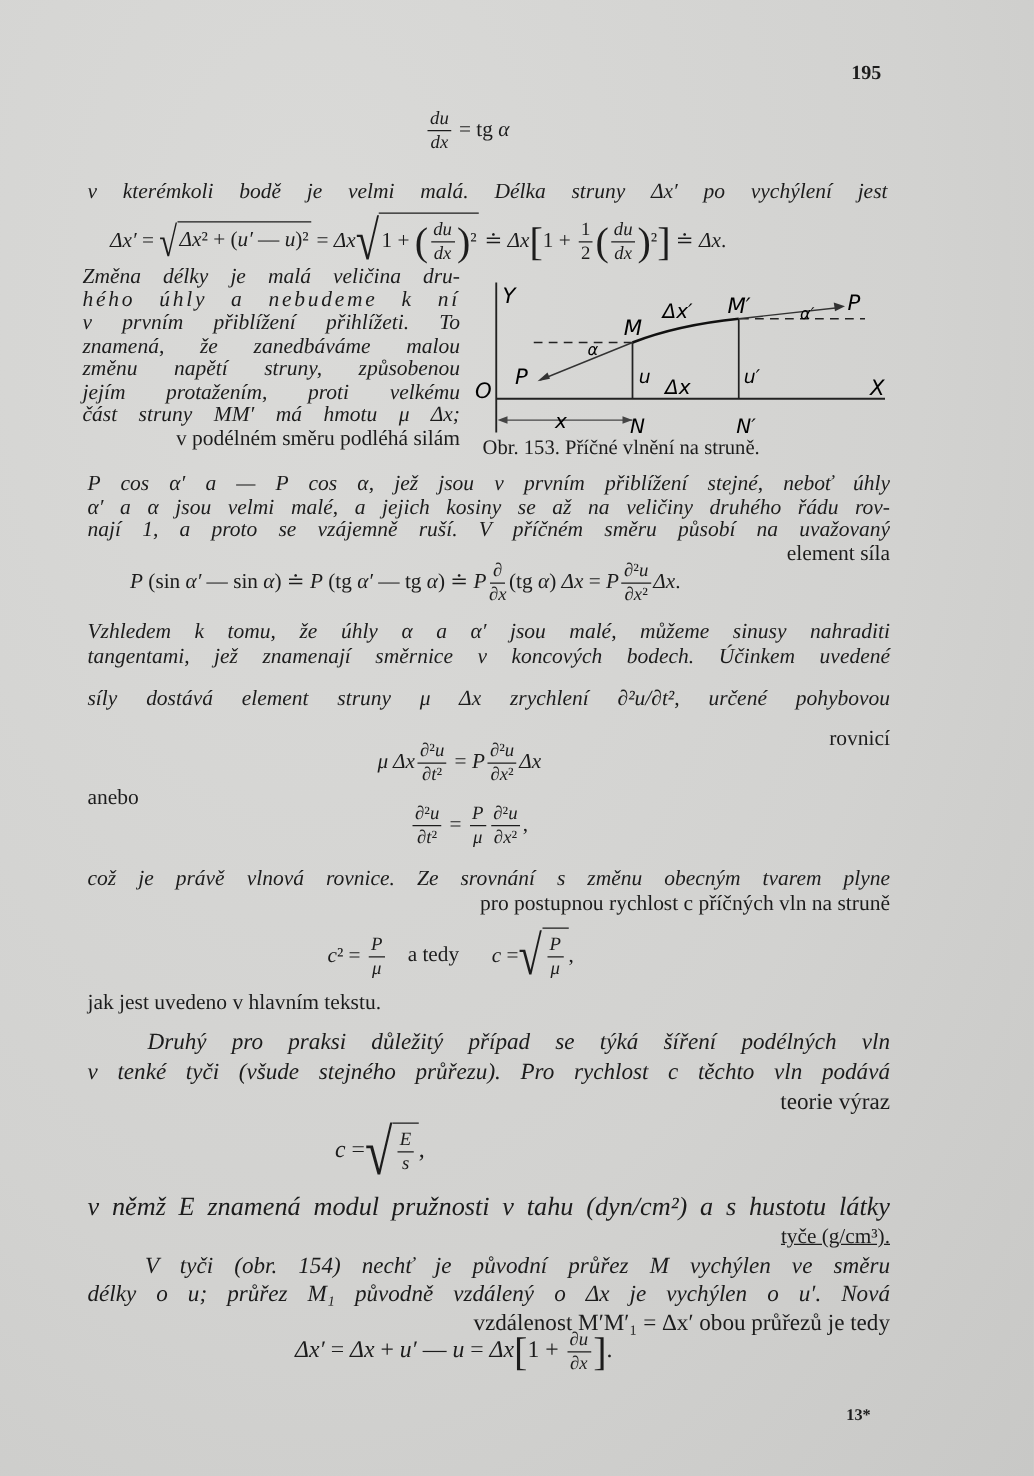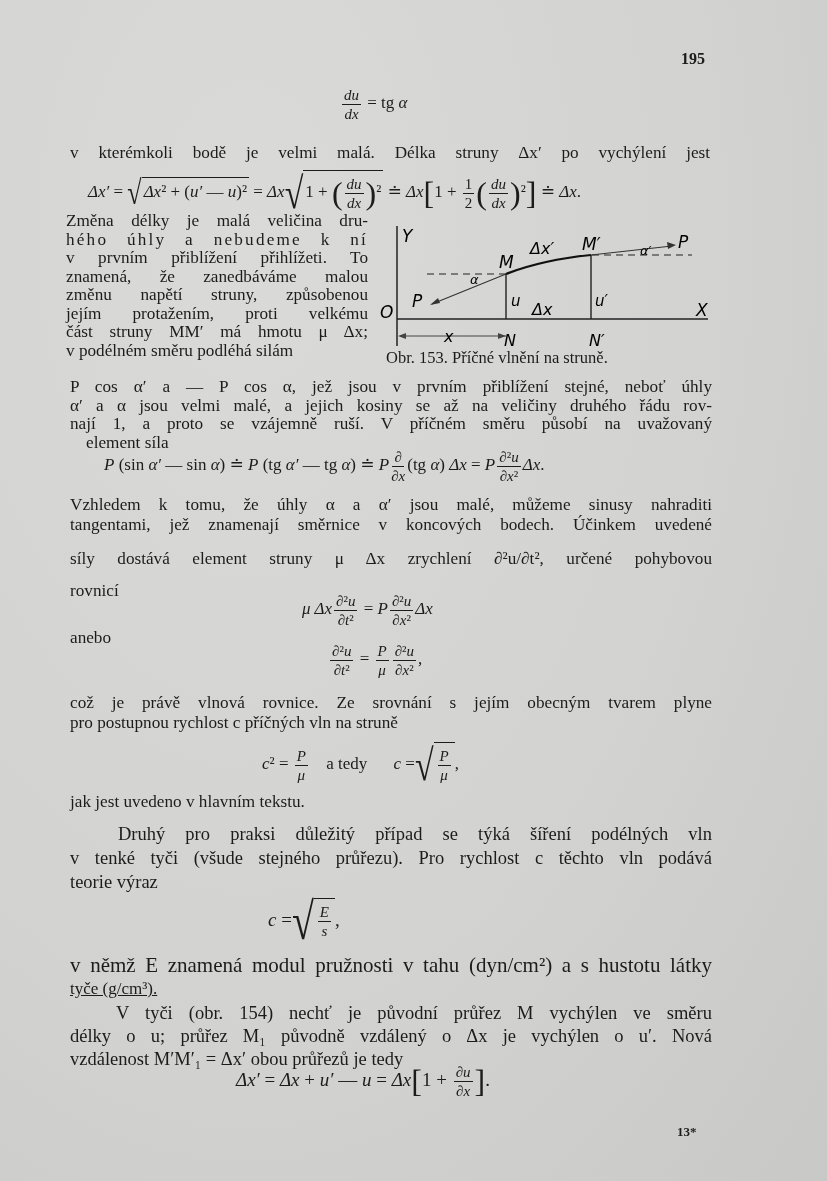--- a/index.html
+++ b/index.html
@@ -6,22 +6,22 @@
   body {
     width: 827px; height: 1181px; overflow: hidden;
     background: #d3d3d1;
     background-image: radial-gradient(ellipse at 30% 20%, #dadad8 0%, #d2d2d0 60%, #c8c8c6 100%);
     font-family: "Liberation Serif", "DejaVu Serif", serif;
     color: #1c1c1c;
     position: relative;
   }
   .page { position: absolute; left: 0; top: 0; width: 827px; height: 1181px; }
   .abs { position: absolute; }
-  .txt { font-size: 17.2px; line-height: 20px; white-space: nowrap; }
-  .just { text-align: justify; text-align-last: justify; white-space: normal; }
+  .txt { font-size: 17.2px; line-height: 20px; white-space: nowrap; text-align: right; }
+  .just { text-align: justify; text-align-last: justify; white-space: normal; font-style: italic; }
   .i { font-style: italic; }
   .sp { letter-spacing: 2.2px; }
   .pgnum { font-weight: bold; font-size: 16px; }
   .math { font-size: 17px; white-space: nowrap; }
   .frac { display: inline-flex; flex-direction: column; align-items: center; vertical-align: middle; margin: 0 2px; }
   .frac .n { border-bottom: 1.2px solid #1c1c1c; padding: 0 2px; line-height: 18px; font-size: 15px; }
   .frac .d { line-height: 18px; font-size: 15px; }
   .sqrt { display: inline-block; border-top: 1.2px solid #1c1c1c; padding: 4px 2px; }
   .rad { font-size: 26px; vertical-align: middle; transform: scaleY(1.3); display: inline-block; }
   .big { font-size: 32px; vertical-align: middle; }
@@ -156,21 +156,21 @@
       </span> = <span class="frac">
         <span class="n i">P</span>
         <span class="d i">μ</span>
       </span><span class="frac">
         <span class="n">∂²<span class="i">u</span></span>
         <span class="d">∂<span class="i">x</span>²</span>
       </span>,
   </div>
 
   <div class="abs" style="left:70px; top:693px; width:642px;">
-    <div class="txt just" style="line-height:20px;">což je právě vlnová rovnice. Ze srovnání s jejím obecným tvarem plyne</div>
+    <div class="txt just" style="line-height:20px;">což je právě vlnová rovnice. Ze srovnání s změnu obecným tvarem plyne</div>
     <div class="txt" style="line-height:20px;">pro postupnou rychlost c příčných vln na struně</div>
   </div>
 
   <div class="abs math" style="left:262px; top:742px;">
     <span class="i">c</span>² = <span class="frac">
         <span class="n i">P</span>
         <span class="d i">μ</span>
       </span>
     <span style="margin:0 22px 0 12px;">a tedy</span>
     <span class="i">c</span> =<span class="rad" style="font-size:34px;">√</span><span class="sqrt"><span class="frac">

